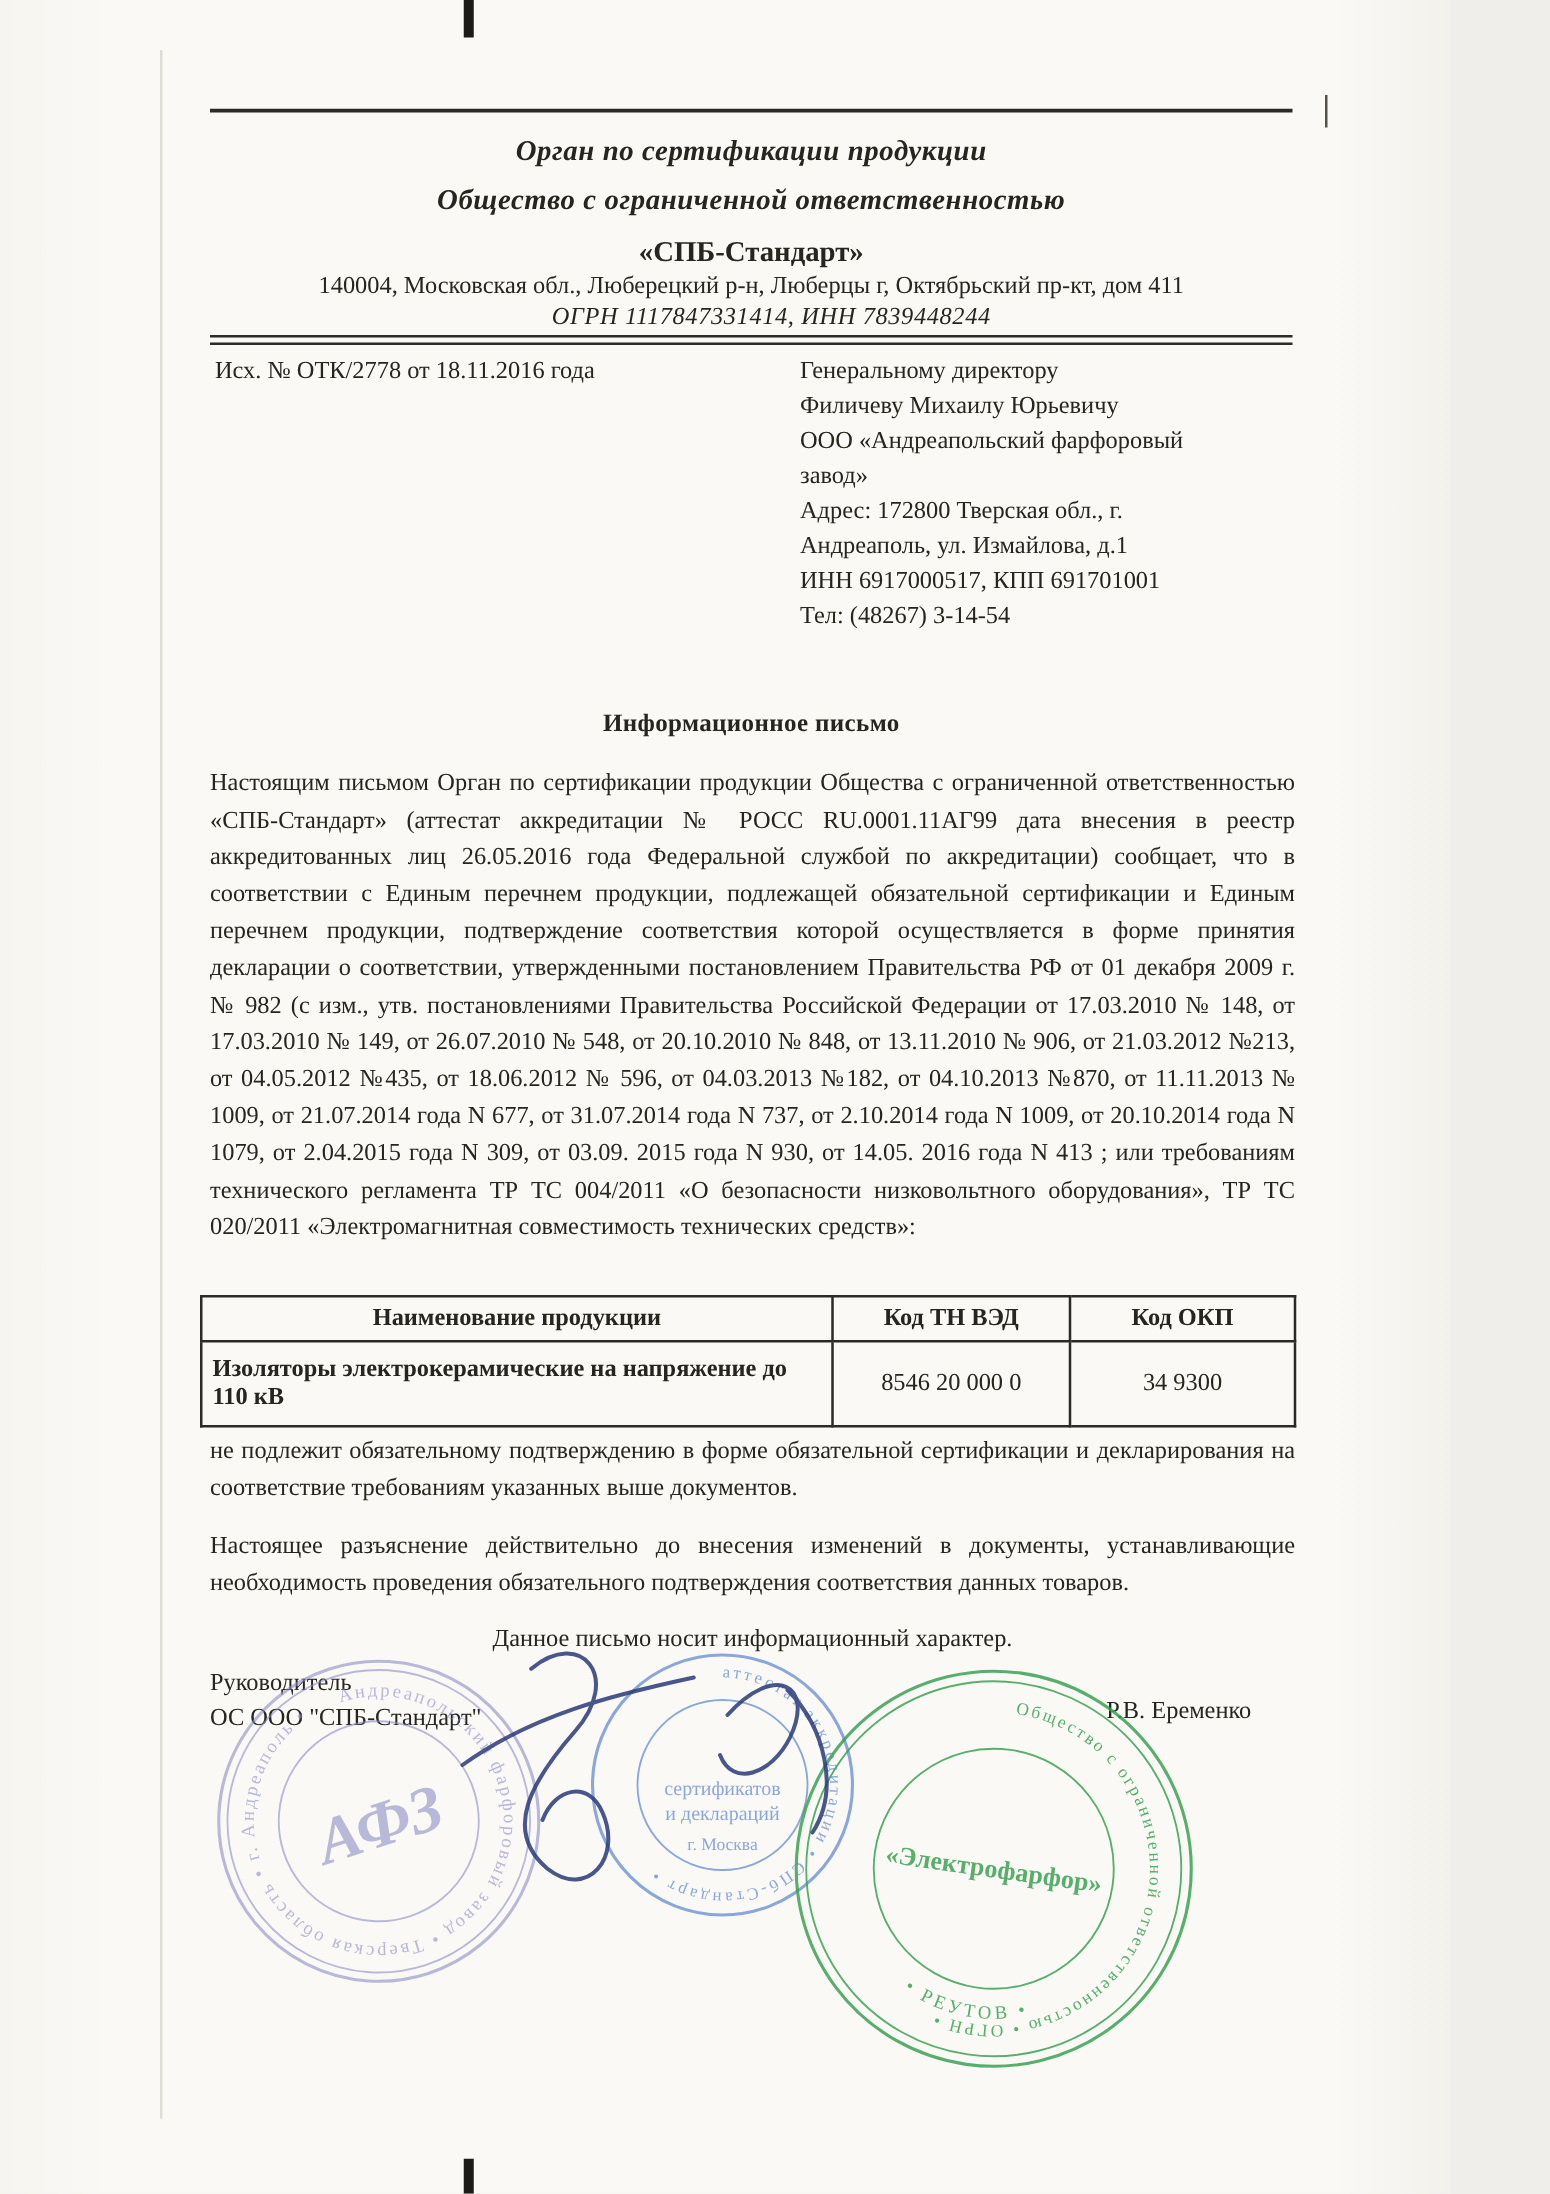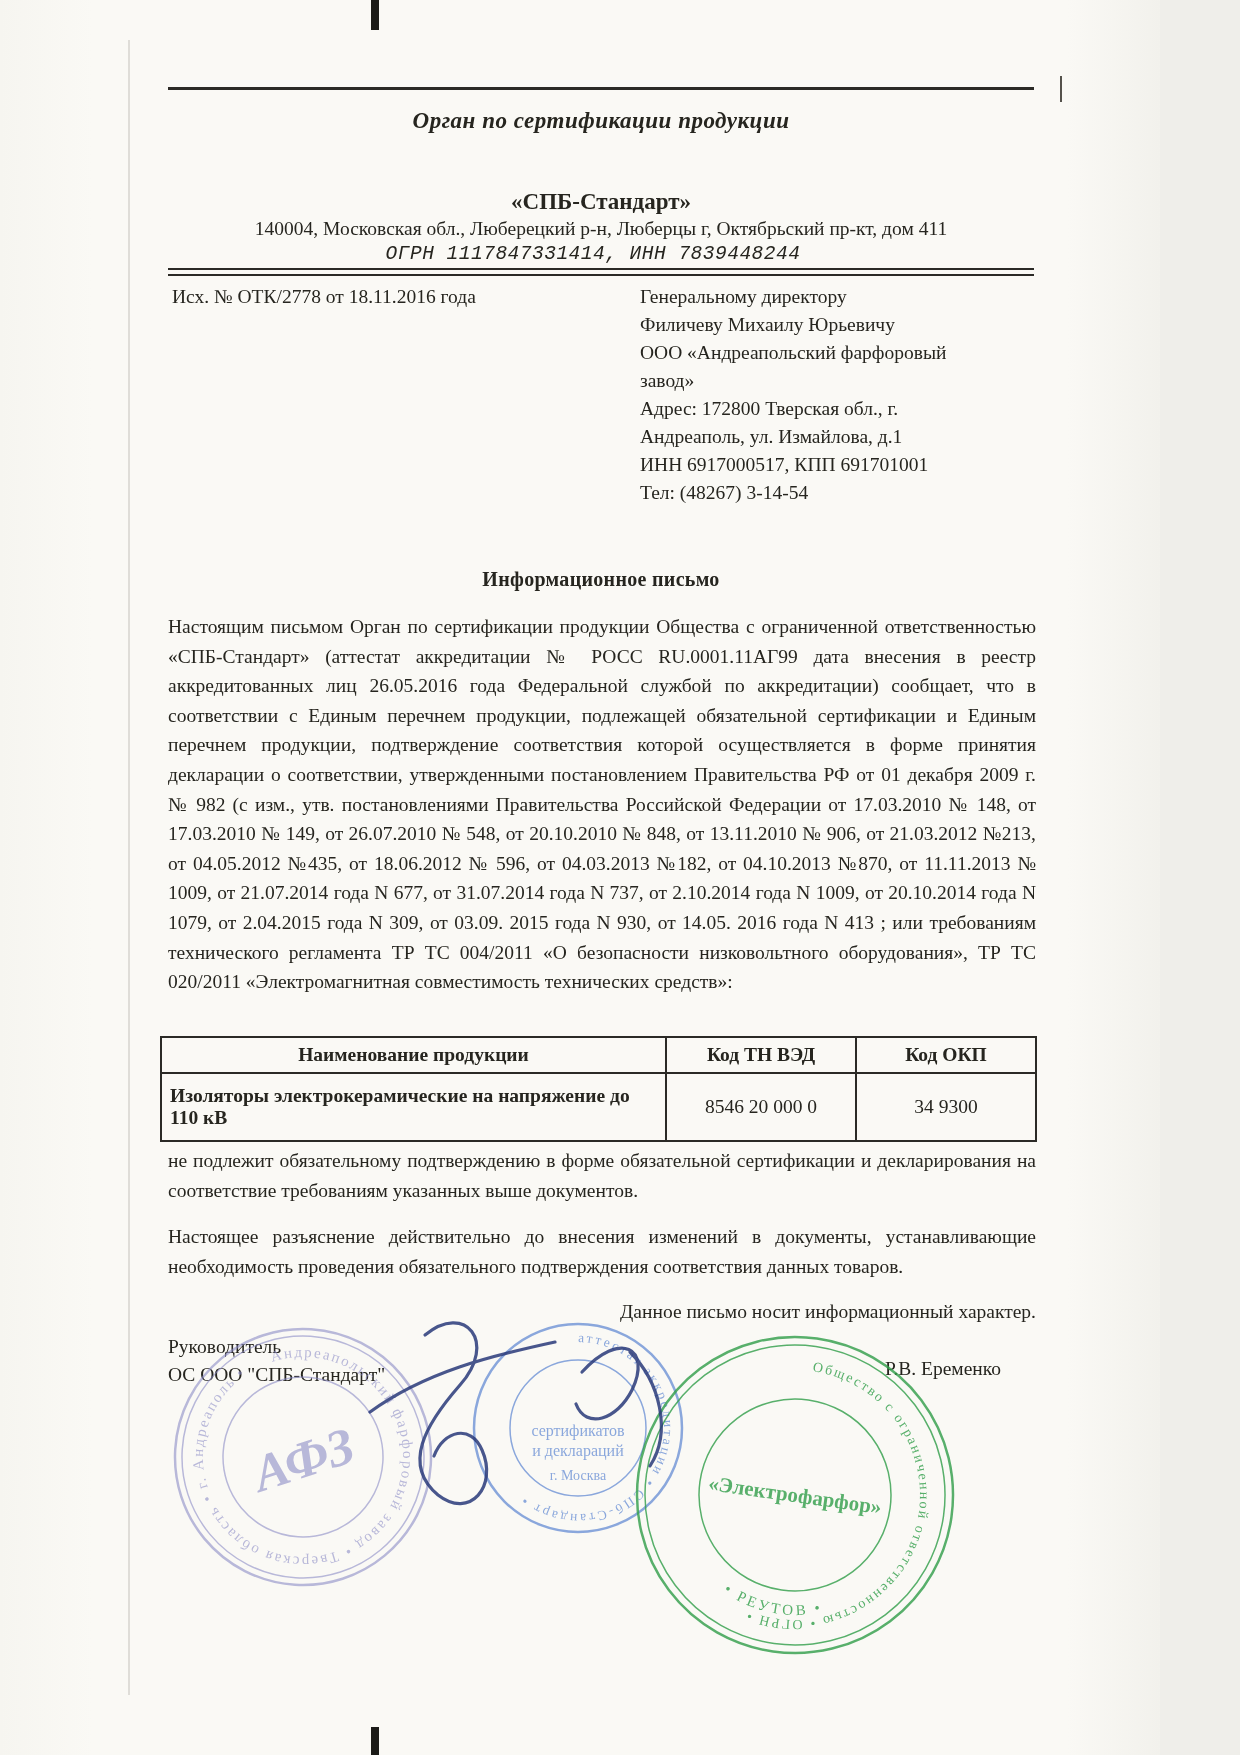--- a/index.html
+++ b/index.html
@@ -39,23 +39,24 @@
 <div class="page">
 
   <div class="abs scan-bar" style="left:371px;top:0;width:8px;height:30px;"></div>
   <div class="abs scan-bar" style="left:371px;top:1727px;width:8px;height:28px;"></div>
   <div class="abs fold-line" style="left:128px;top:40px;width:2px;height:1655px;opacity:.55;"></div>
   <div class="abs" style="left:1060px;top:76px;width:2px;height:26px;background:#55524c;"></div>
 
   <div class="abs rule" style="left:168px;top:87px;width:866px;height:3px;"></div>
 
   <div class="abs hdr-line1" style="left:168px;top:108px;width:866px;">Орган по сертификации продукции</div>
+  <div class="abs hdr-line2" style="left:168px;top:147px;width:866px;">Общество с ограниченной ответственностью</div>
   <div class="abs hdr-line3" style="left:168px;top:189px;width:866px;">«СПБ-Стандарт»</div>
   <div class="abs hdr-line4" style="left:168px;top:218px;width:866px;">140004, Московская обл., Люберецкий р-н, Люберцы г, Октябрьский пр-кт, дом 411</div>
-  <div class="abs hdr-line5" style="left:160px;top:243px;width:866px;font-family:Liberation Mono, monospace;">ОГРН 1117847331414, ИНН 7839448244</div>
+  <div class="abs hdr-line5" style="left:184px;top:243px;width:866px;">ОГРН 1117847331414, ИНН 7839448244</div>
 
   <div class="abs rule" style="left:168px;top:268px;width:866px;height:2px;"></div>
   <div class="abs rule" style="left:168px;top:274px;width:866px;height:2px;"></div>
 
   <div class="abs left-text" style="left:172px;top:283px;width:440px;">Исх. №  ОТК/2778 от 18.11.2016  года</div>
 
   <div class="abs" style="left:640px;top:283px;width:340px;">
     <div class="left-text">Генеральному директору</div>
     <div class="left-text">Филичеву Михаилу Юрьевичу</div>
     <div class="left-text">ООО «Андреапольский фарфоровый завод»</div>
@@ -87,21 +88,21 @@
           <td class="prod-name">Изоляторы электрокерамические на напряжение до 110 кВ</td>
           <td class="prod-code">8546 20 000 0</td>
           <td class="prod-code">34 9300</td>
         </tr>
       </tbody>
     </table>
   </div>
 
   <div class="abs body-text" style="left:168px;top:1146px;width:868px;">не подлежит обязательному подтверждению в форме обязательной сертификации и декларирования на соответствие требованиям указанных выше документов.</div>
   <div class="abs body-text" style="left:168px;top:1222px;width:868px;">Настоящее разъяснение действительно до внесения изменений в документы, устанавливающие необходимость проведения обязательного подтверждения соответствия данных товаров.</div>
-  <div class="abs body-text" style="left:168px;top:1297px;width:868px;text-align:right;">Данное письмо носит информационный характер.</div>
+  <div class="abs body-text" style="left:168px;top:1297px;width:868px;text-align:center;">Данное письмо носит информационный характер.</div>
 
   <div class="abs left-text" style="left:168px;top:1333px;">Руководитель</div>
   <div class="abs left-text" style="left:168px;top:1361px;">ОС ООО "СПБ-Стандарт"</div>
   <div class="abs sig-name" style="left:885px;top:1358px;">Р.В. Еременко</div>
 
   <svg class="abs stamp" style="left:168px;top:1322px;transform:rotate(-18deg);opacity:.58;" width="270" height="270" viewBox="0 0 270 270">
     <g fill="none" stroke="#8a8ac5">
       <circle cx="135" cy="135" r="128" stroke-width="2.5"></circle>
       <circle cx="135" cy="135" r="121" stroke-width="1.5"></circle>
       <circle cx="135" cy="135" r="80" stroke-width="1.5"></circle>

